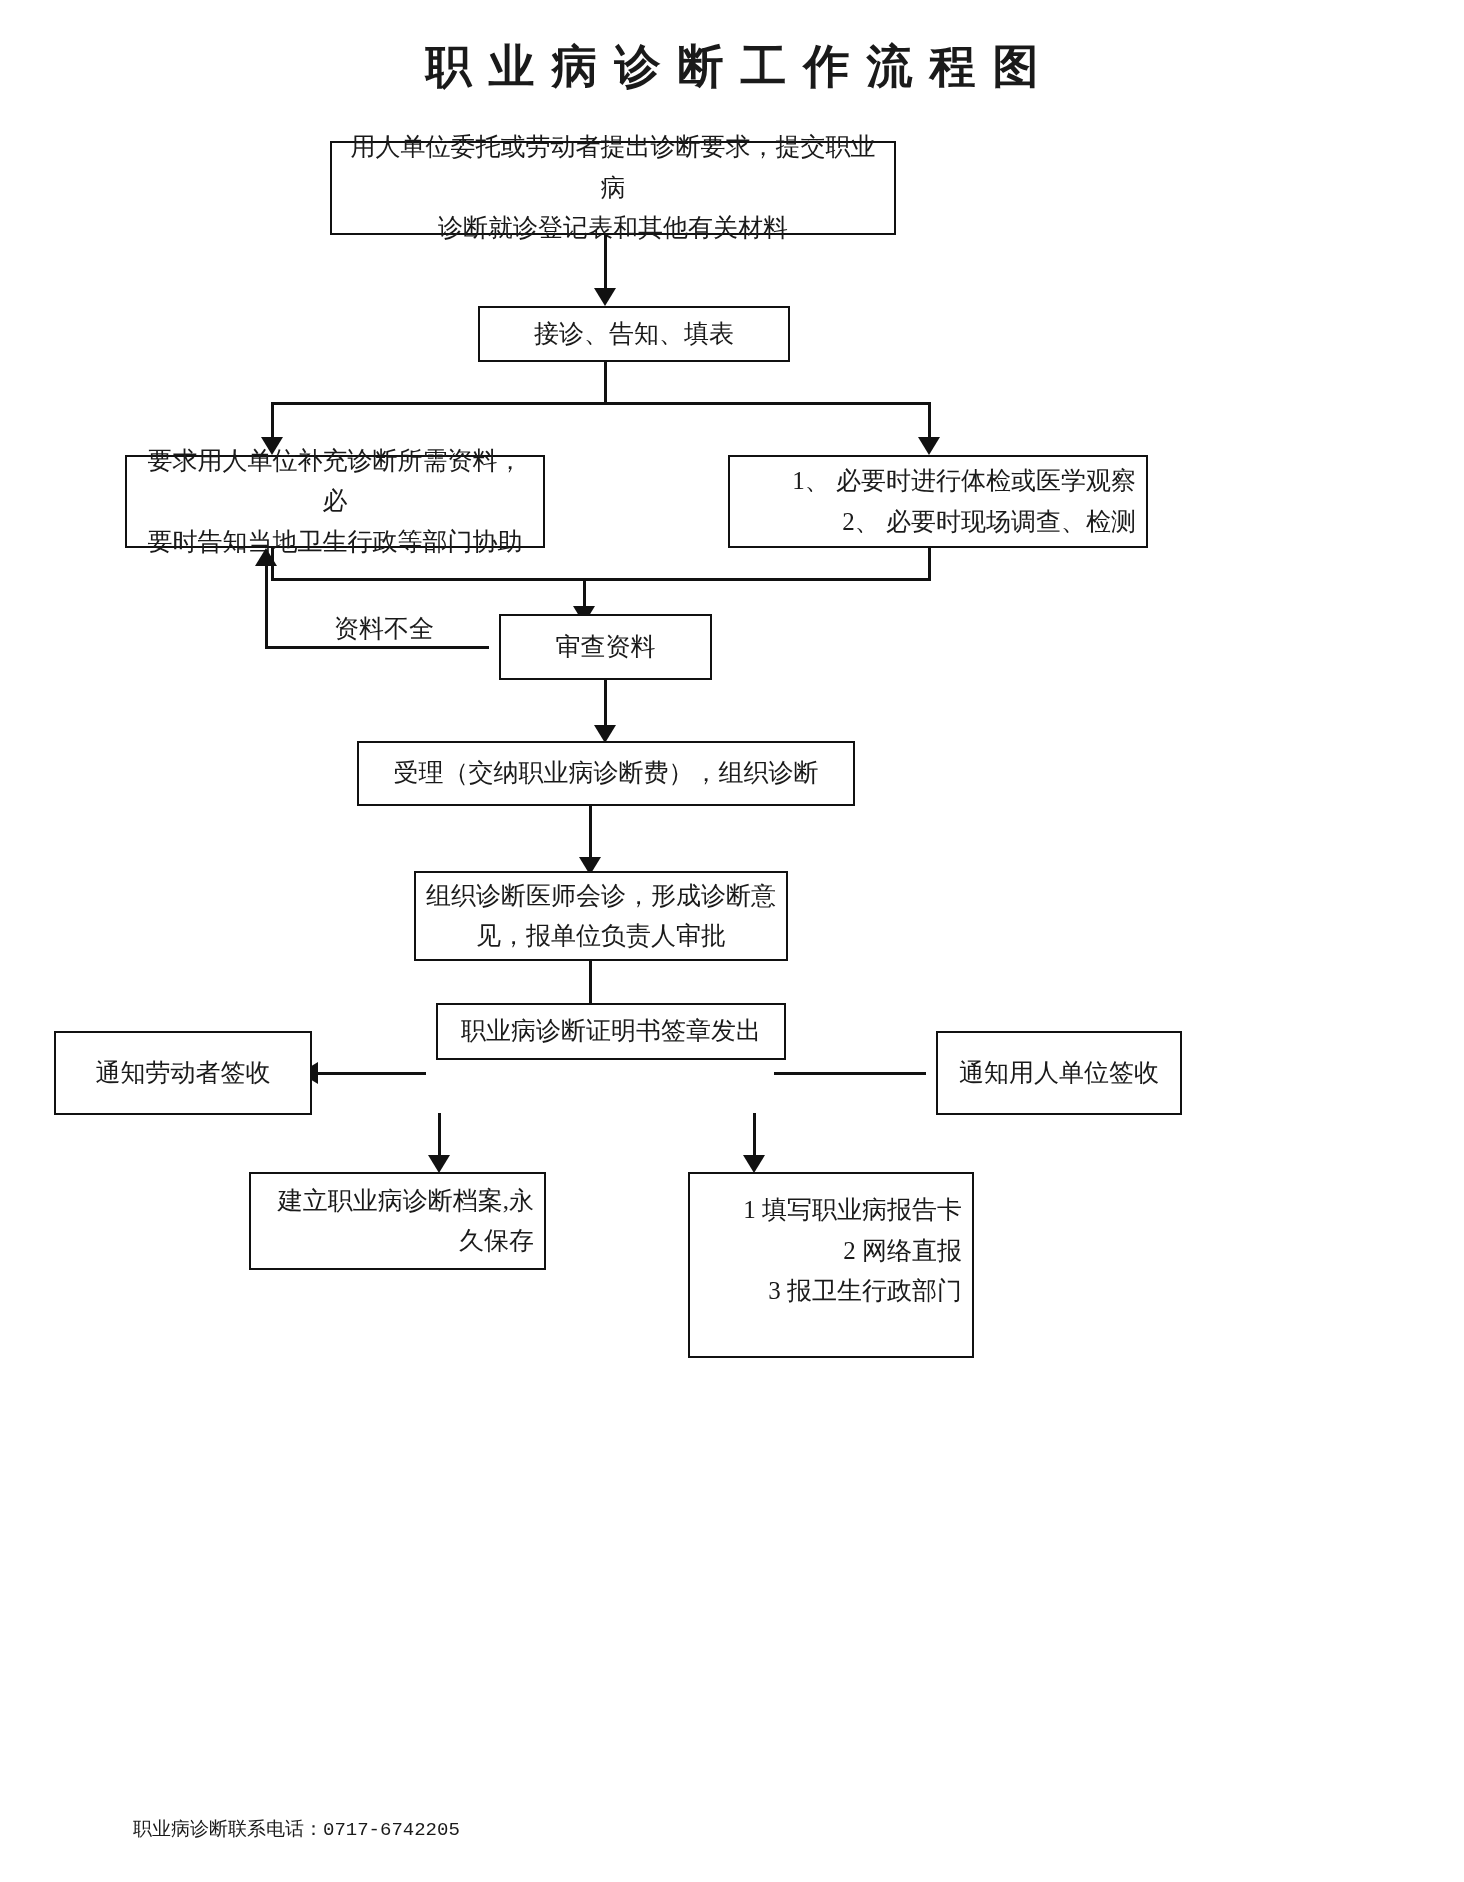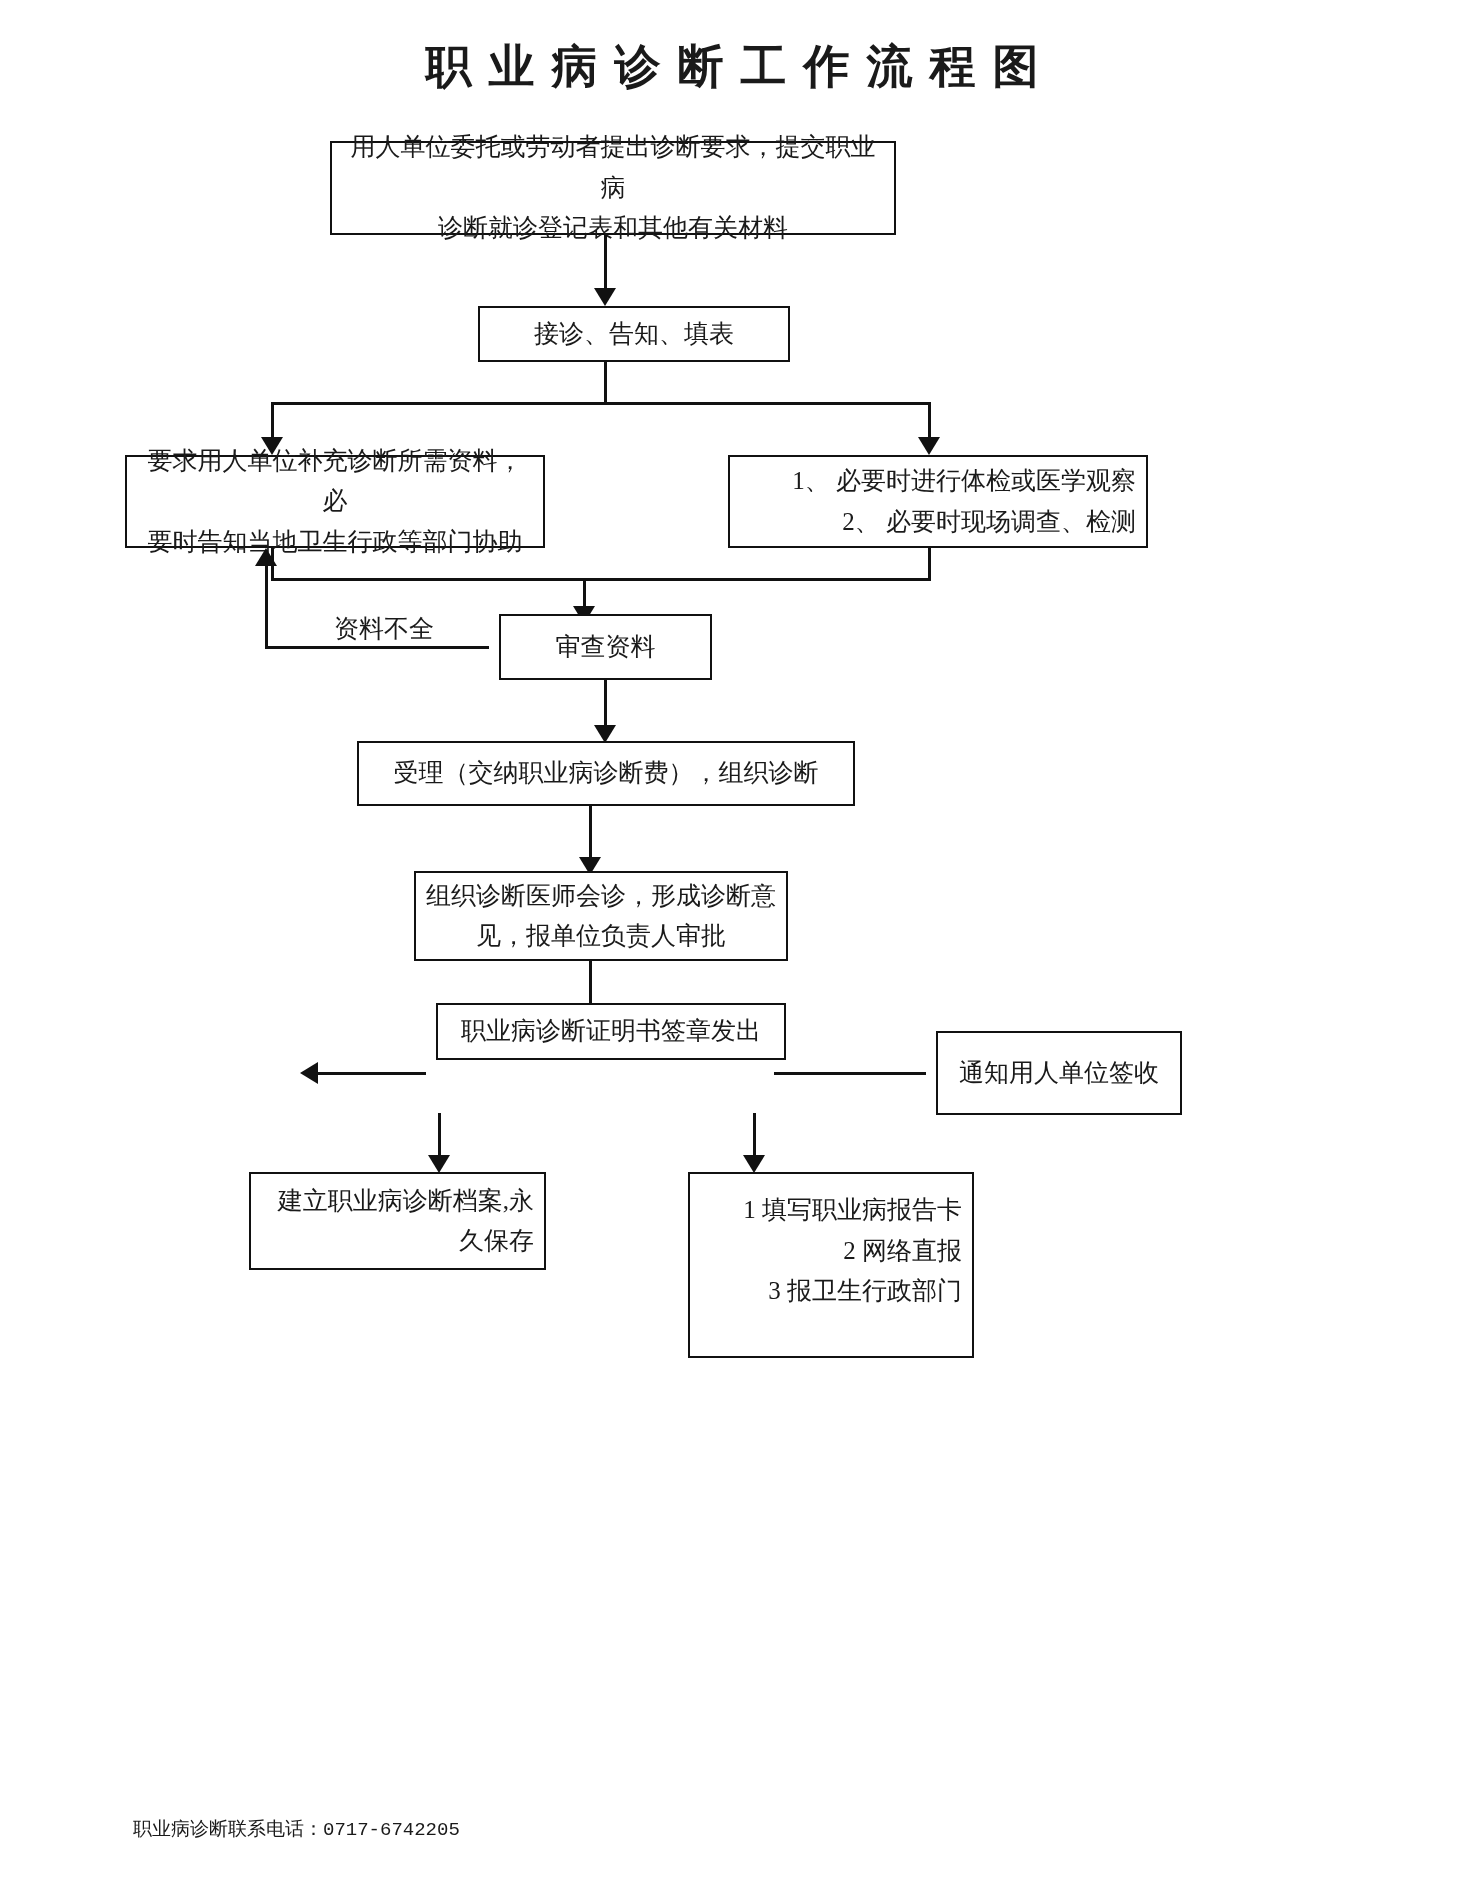--- a/index.html
+++ b/index.html
@@ -171,20 +171,23 @@
   <div class="vline" style="left:589px; top:961px; height:86px;"></div>
   <div class="arrow-down" style="left:579px; top:1037px;"></div>
 
   <div class="box" style="left:424px; top:1003px; width:350px; height:57px;">
     <span class="inner">职业病诊断证明书签章发出</span>
   </div>
 
   <div class="hline" style="left:318px; top:1072px; width:108px;"></div>
   <div class="arrow-left" style="left:300px; top:1062px;"></div>
 
+  <div class="box" style="left:42px; top:1031px; width:258px; height:84px;">
+    <span class="inner">通知劳动者签收</span>
+  </div>
 
   <div class="hline" style="left:774px; top:1072px; width:152px;"></div>
 
   <div class="box" style="left:924px; top:1031px; width:246px; height:84px;">
     <span class="inner">通知用人单位签收</span>
   </div>
 
   <div class="vline" style="left:438px; top:1113px; height:51px;"></div>
   <div class="arrow-down" style="left:428px; top:1155px;"></div>
 

